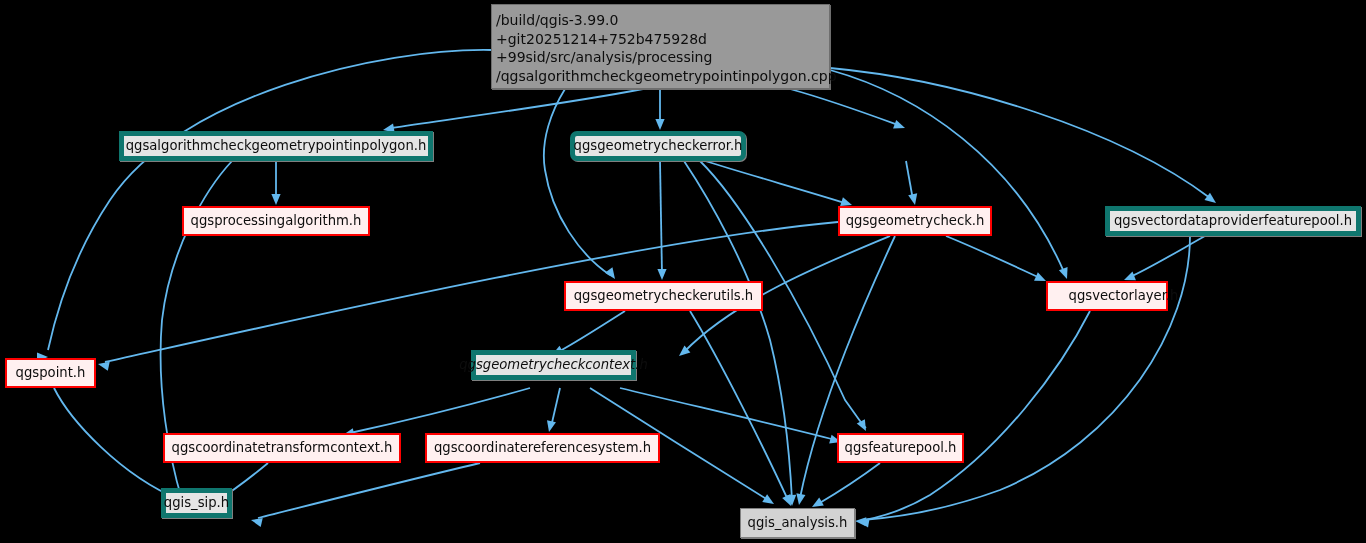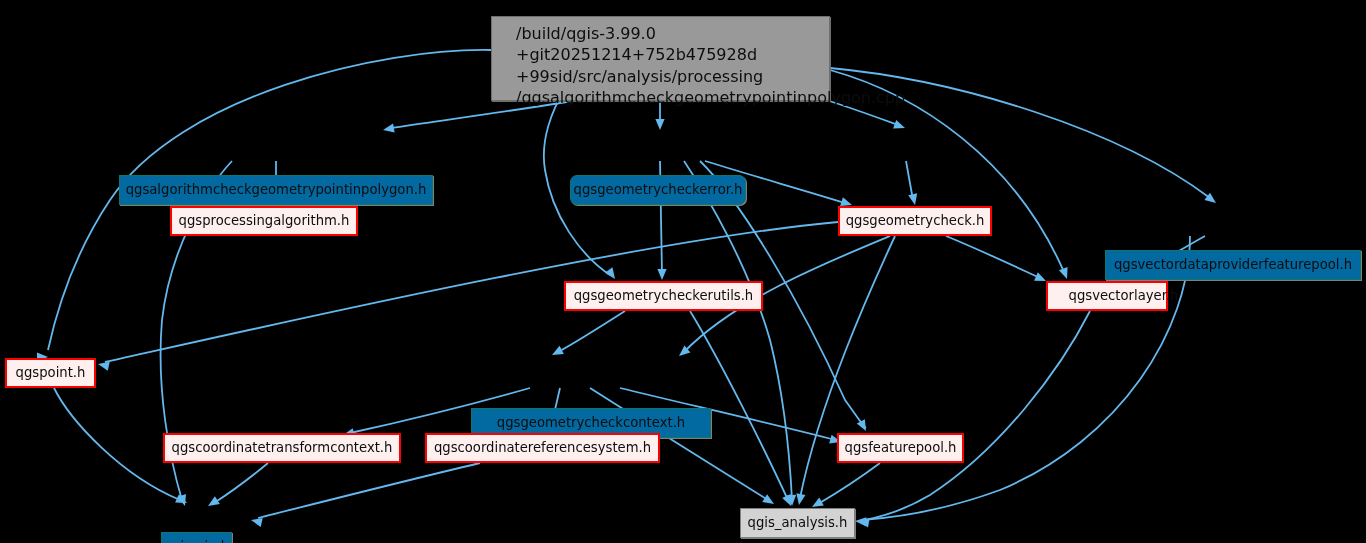--- a/index.html
+++ b/index.html
@@ -3,27 +3,27 @@
 <meta charset="utf-8">
 <style>
   html,body{margin:0;padding:0;background:#000;}
   body{width:1366px;height:543px;overflow:hidden;
        font-family:"DejaVu Sans","Liberation Sans",sans-serif;}
   #graph{position:relative;width:1366px;height:543px;background:#000;}
   svg#edges{position:absolute;left:0;top:0;width:1366px;height:543px;}
   .node{position:absolute;box-sizing:border-box;display:flex;
         align-items:center;justify-content:center;
         font-size:13.2px;line-height:1.15;color:#0d0d0d;white-space:nowrap;}
-  .node.plain{background:#0369a1;border:1px solid #0f766e;
-              box-shadow:1px 1px 0 0 #7f7f7f;margin-top:44px;}
+  .node.plain{background:#e5e5e5;border:5px solid #0f766e;
+              box-shadow:1px 1px 0 0 #7f7f7f;}
   .node.red{background:#fff0f0;border:2px solid #ff0000;}
   .node.root{background:#999999;border:1px solid #6e6e6e;
              box-shadow:1px 1px 0 0 #6e6e6e;
              justify-content:flex-start;align-items:flex-start;
-             white-space:pre;padding:6px 24px;font-size:16px;line-height:1.33;margin-top:12px;}
+             white-space:pre;padding:6px 4px;font-size:14px;line-height:1.33;}
   .node.grayfill{background:#d3d3d3;border:1px solid #808080;
                  box-shadow:1px 1px 0 0 #7f7f7f;}
 </style>
 </head>
 <body>
 
 <div id="graph" style="background: rgb(0, 0, 0);">
   <svg id="edges" viewBox="0 0 1366 543" preserveAspectRatio="none">
       <path d="M491,50 C380,48 180,95 110,200 C72,257 55,318 48,350" fill="none" stroke="#63b8ee" stroke-width="1.8"></path>
       <polygon points="0,0 -11,-4.6 -11,4.6" fill="#63b8ee" transform="translate(48,357) rotate(0)"></polygon>
@@ -91,39 +91,39 @@
 <div class="node root" style="left: 491px; top: 4px; width: 339px; height: 85px;"><div>/build/qgis-3.99.0
 +git20251214+752b475928d
 +99sid/src/analysis/processing
 /qgsalgorithmcheckgeometrypointinpolygon.cpp</div></div>
     <div class="node plain" style="left: 119px; top: 131px; width: 314px; height: 30px;">
       <span>qgsalgorithmcheckgeometrypointinpolygon.h</span>
     </div>
     <div class="node plain" style="left: 570px; top: 131px; width: 176px; height: 30px; border-radius: 7px;">
       <span>qgsgeometrycheckerror.h</span>
     </div>
-    <div class="node red" style="left: 170px; top: 206px; width: 188px; height: 30px;">
+    <div class="node red" style="left: 182px; top: 206px; width: 188px; height: 30px;">
       <span>qgsprocessingalgorithm.h</span>
     </div>
     <div class="node red" style="left: 838px; top: 206px; width: 154px; height: 30px;">
       <span>qgsgeometrycheck.h</span>
     </div>
     <div class="node plain" style="left: 1105px; top: 206px; width: 256px; height: 30px;">
       <span>qgsvectordataproviderfeaturepool.h</span>
     </div>
     <div class="node red" style="left: 564px; top: 281px; width: 199px; height: 30px;">
       <span>qgsgeometrycheckerutils.h</span>
     </div>
     <div class="node red" style="left: 1046px; top: 281px; width: 122px; height: 30px; padding-left: 33px;">
       <span>qgsvectorlayer.h</span>
     </div>
     <div class="node red" style="left: 5px; top: 358px; width: 91px; height: 30px;">
       <span>qgspoint.h</span>
     </div>
-    <div class="node plain" style="left: 471px; top: 364px; width: 240px; height: 30px;">
+    <div class="node plain" style="left: 471px; top: 350px; width: 165px; height: 30px; font-style: italic;">
       <span>qgsgeometrycheckcontext.h</span>
     </div>
     <div class="node red" style="left: 163px; top: 433px; width: 238px; height: 30px;">
       <span>qgscoordinatetransformcontext.h</span>
     </div>
     <div class="node red" style="left: 425px; top: 433px; width: 235px; height: 30px;">
       <span>qgscoordinatereferencesystem.h</span>
     </div>
     <div class="node red" style="left: 837px; top: 433px; width: 127px; height: 30px;">
       <span>qgsfeaturepool.h</span>

